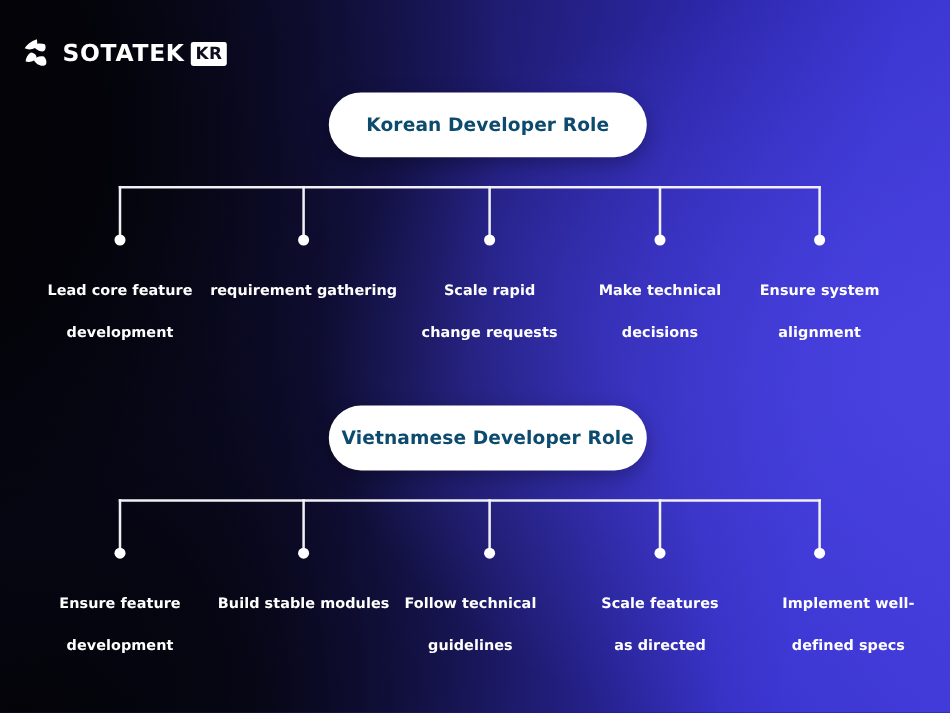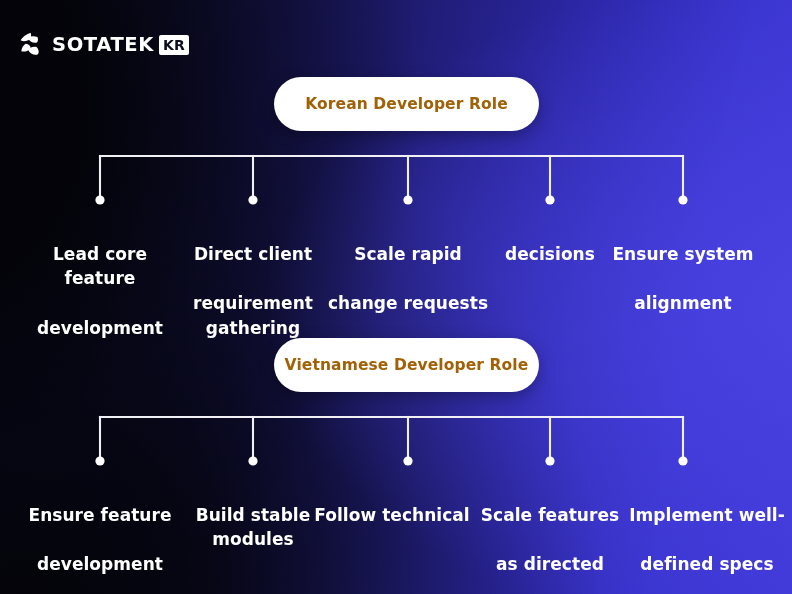--- a/index.html
+++ b/index.html
@@ -72,21 +72,21 @@
     width: 265px;
     height: 54px;
     background: #ffffff;
     border-radius: 27px;
     display: flex;
     align-items: center;
     justify-content: center;
     box-shadow: 0 5px 16px rgba(0,0,0,0.30);
   }
   .role-pill .role-label {
-    color: #a16207;
+    color: #0c4a6e;
     font-size: 15.5px;
     font-weight: 700;
     letter-spacing: 0.1px;
     white-space: nowrap;
   }
 
   .connectors {
     position: absolute;
     left: 0;
     top: 54px;
@@ -100,21 +100,21 @@
     left: 0;
     top: 140px;
     width: 792px;
     display: block;
   }
   .leaf {
     position: absolute;
     transform: translateX(-50%);
     text-align: center;
     color: #ffffff;
-    font-size: 17px;
+    font-size: 12px;
     font-weight: 700;
     line-height: 1.45;
     letter-spacing: 0.05px;
     white-space: pre-line;
     width: 170px;
   }
 </style>
 </head>
 <body>
 
@@ -155,28 +155,28 @@
         <circle cx="683" cy="69" r="4.6"></circle>
       </g>
     </svg>
 
     <div class="leaves">
       <div class="leaf" style="left:100px">
         <div>Lead core feature</div>
         <div>development</div>
       </div>
       <div class="leaf" style="left:253px">
-        <div>Direct client</div>
         <div>requirement gathering</div>
       </div>
       <div class="leaf" style="left:408px">
         <div>Scale rapid</div>
         <div>change requests</div>
       </div>
       <div class="leaf" style="left:550px">
+        <div>Make technical</div>
         <div>decisions</div>
       </div>
       <div class="leaf" style="left:683px">
         <div>Ensure system</div>
         <div>alignment</div>
       </div>
     </div>
   </div>
 
   <div class="tree bottom">
@@ -206,20 +206,21 @@
       <div class="leaf" style="left:100px">
         <div>Ensure feature</div>
         <div>development</div>
       </div>
       <div class="leaf" style="left:253px">
         <div>Build stable modules</div>
         <div></div>
       </div>
       <div class="leaf" style="left:392px">
         <div>Follow technical</div>
+        <div>guidelines</div>
       </div>
       <div class="leaf" style="left:550px">
         <div>Scale features</div>
         <div>as directed</div>
       </div>
       <div class="leaf" style="left:707px">
         <div>Implement well-</div>
         <div>defined specs</div>
       </div>
     </div>

